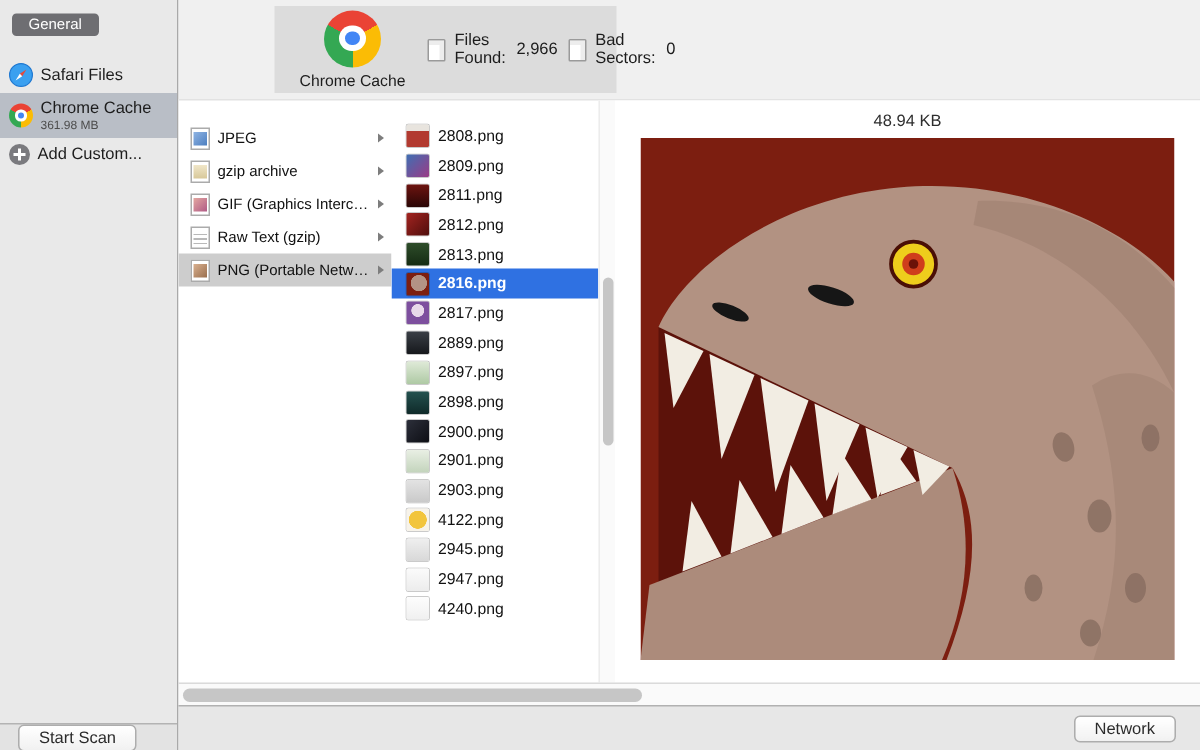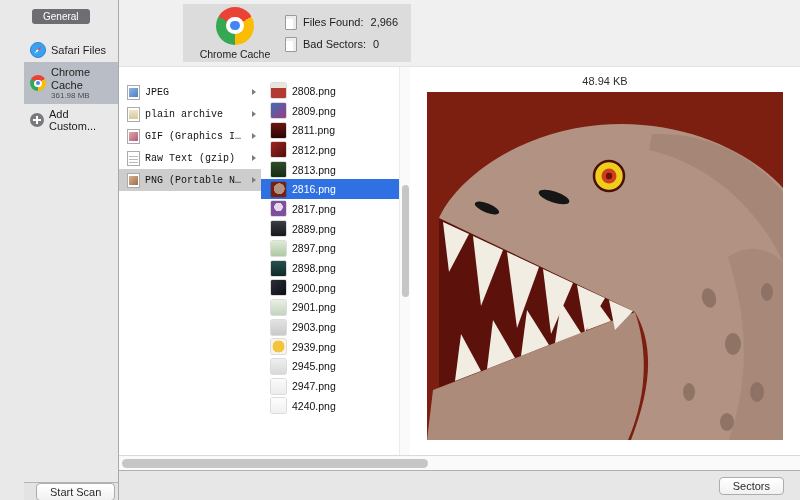--- a/index.html
+++ b/index.html
@@ -3,21 +3,21 @@
 <meta charset="utf-8">
 <style>
   * { box-sizing: border-box; margin: 0; padding: 0; }
   html,body { width:800px; height:500px; overflow:hidden; }
   body { font-family:"Liberation Sans", sans-serif; background:#fff; color:#1a1a1a; }
 
   .window { width:800px; height:500px; display:flex; background:#fff; }
 
   
   .sidebar { width:119px; flex:none; display:flex; flex-direction:column;
-             background:#e9e9e9; border-right:1px solid #a9a9a9;padding-left:24px; }
+             background:#e9e9e9; border-right:1px solid #a9a9a9; }
   .sb-tabs { height:30px; padding:6px 8px; }
   .sb-tab { display:inline-block; background:#6e6e72; color:#fff; font-size:10px;
             padding:2px 11px; border-radius:3px; }
   .sb-list { flex:1; padding-top:8px; }
   .sb-item { display:flex; align-items:center; gap:5px; padding:4px 6px; font-size:11px; color:#1d1d1d; }
   .sb-item.selected { background:#b9bec6; }
   .sb-text { display:flex; flex-direction:column; line-height:1.15; }
   .sb-sub { font-size:8px; color:#4d4d4d; }
   .sb-footer { height:18px; flex:none; border-top:1px solid #b3b3b3; background:#e3e3e3;
                display:flex; align-items:center; padding-left:12px; }
@@ -54,36 +54,36 @@
                 border-bottom:3.5px solid transparent; }
 
   
   .content { flex:1; display:flex; flex-direction:column; min-width:0; }
 
   .topbar { height:66px; flex:none; background:#f0f0f0; position:relative; }
   .hd-panel { position:absolute; left:64px; top:4px; width:228px; height:58px;
               background:#dcdcdc; display:flex; align-items:center; gap:8px; padding:0 10px; }
   .hd-source { width:84px; flex:none; display:flex; flex-direction:column; align-items:center; gap:3px; }
   .hd-source-label { font-size:10.5px; color:#1c1c1c; }
-  .hd-stats { display:flex; flex-direction:column; gap:7px;justify-content:space-between; }
+  .hd-stats { display:flex; flex-direction:row; gap:7px;justify-content:space-between; }
   .hd-stat { display:flex; align-items:center; gap:6px; font-size:11px; color:#1c1c1c; }
   .hd-val { margin-left:1px; }
 
   .browser { flex:1; min-height:0; display:flex; background:#fff; border-top:1px solid #e2e2e2; }
 
-  .col-types { width:142px; flex:none; padding-top:14px; overflow:hidden;font-family:Liberation Mono, monospace; }
+  .col-types { width:142px; flex:none; padding-top:14px; overflow:hidden; }
   .type-row { height:22px; display:flex; align-items:center; gap:5px; padding:0 5px 0 8px;
               font-size:10px; color:#111; }
   .type-row.selected { background:#cdcdcd; }
   .ft-label { white-space:nowrap; overflow:hidden; text-overflow:ellipsis; flex:1; }
 
   .col-files { width:138px; flex:none; padding-top:14px; overflow:hidden; }
   .file-row { height:19.7px; display:flex; align-items:center; gap:6px; padding:0 4px 0 10px;
               font-size:10.5px; color:#111; }
-  .file-row.selected { background:var(--c-accent,#2f71e2); color:#fff; }
+  .file-row.selected { background:var(--c-accent,#2f71e2); color:#fff;font-weight:bold; }
   .thumb { width:15px; height:15px; flex:none; border-radius:1px;
            box-shadow:0 0 0 0.5px rgba(0,0,0,0.28); }
 
   .vscroll { width:11px; flex:none; background:#fafafa; border-left:1px solid #ececec; position:relative; }
   .vthumb { position:absolute; left:2px; width:7px; top:118px; height:112px;
             background:#c6c6c6; border-radius:4px; }
 
   .preview { flex:1; min-width:0; display:flex; flex-direction:column; align-items:center;
              padding-top:8px; background:#fff; }
   .size-label { font-size:11px; color:#2e2e2e; margin-bottom:5px; }
@@ -165,21 +165,21 @@
               <i class="chip" style="background: linear-gradient(135deg, rgb(143, 180, 227), rgb(77, 127, 192));"></i>
             </span>
             <span class="ft-label">JPEG</span>
             <span class="disclosure"></span>
           </div>
 
           <div class="type-row">
             <span class="ft-icon">
               <i class="chip" style="background: linear-gradient(rgb(240, 230, 200), rgb(216, 200, 154));"></i>
             </span>
-            <span class="ft-label">plain archive</span>
+            <span class="ft-label">gzip archive</span>
             <span class="disclosure"></span>
           </div>
 
           <div class="type-row">
             <span class="ft-icon">
               <i class="chip" style="background: linear-gradient(135deg, rgb(227, 167, 160), rgb(176, 90, 134));"></i>
             </span>
             <span class="ft-label">GIF (Graphics Interchange Format)</span>
             <span class="disclosure"></span>
           </div>
@@ -265,21 +265,21 @@
             <span class="file-name">2901.png</span>
           </div>
 
           <div class="file-row">
             <span class="thumb" style="background: linear-gradient(rgb(227, 227, 227), rgb(201, 201, 201));"></span>
             <span class="file-name">2903.png</span>
           </div>
 
           <div class="file-row">
             <span class="thumb" style="background: radial-gradient(circle, rgb(242, 197, 61) 0px, rgb(242, 197, 61) 55%, rgb(247, 243, 234) 58%);"></span>
-            <span class="file-name">2939.png</span>
+            <span class="file-name">4122.png</span>
           </div>
 
           <div class="file-row">
             <span class="thumb" style="background: linear-gradient(rgb(239, 239, 239), rgb(216, 216, 216));"></span>
             <span class="file-name">2945.png</span>
           </div>
 
           <div class="file-row">
             <span class="thumb" style="background: linear-gradient(rgb(251, 251, 251), rgb(236, 236, 236));"></span>
             <span class="file-name">2947.png</span>
@@ -345,17 +345,17 @@
           </svg>
         </div>
       </div>
     </div>
 
     <div class="hscroll">
       <div class="hthumb"></div>
     </div>
 
     <footer class="bottombar">
-      <button class="btn">Sectors</button>
+      <button class="btn">Network</button>
     </footer>
 
   </main>
 </div>
 
 </body></html>

